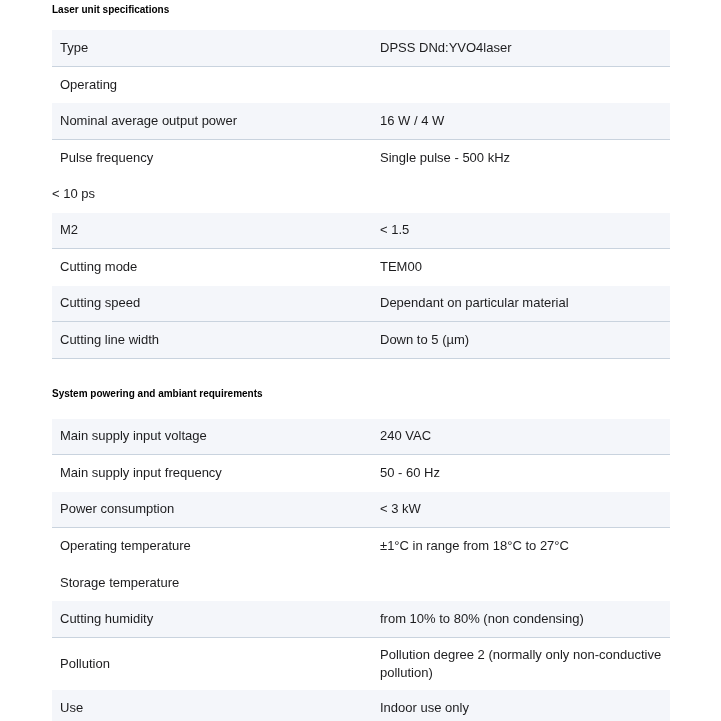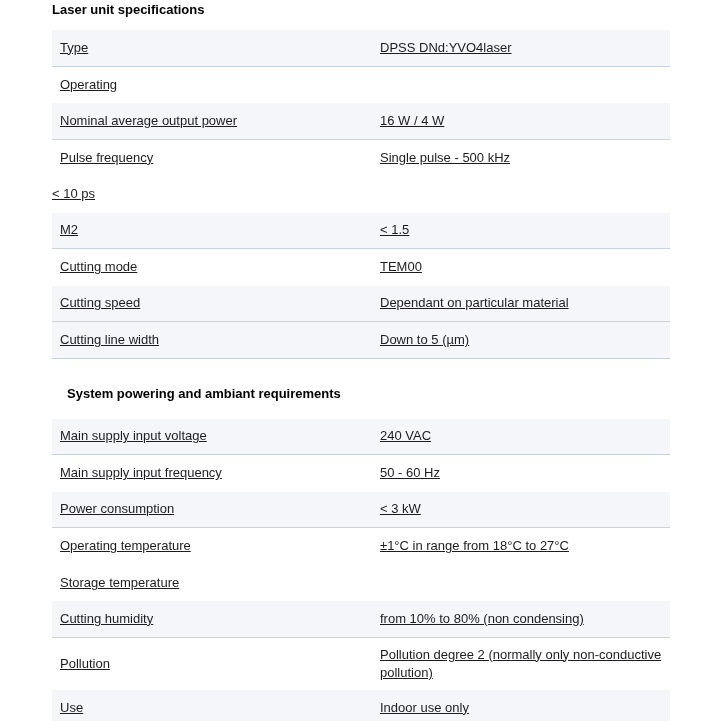--- a/index.html
+++ b/index.html
@@ -18,28 +18,28 @@
     font-size:13px;
     color:var(--text);
     -webkit-font-smoothing:antialiased;
   }
   .sheet{
     margin-left:52px;
     width:618px;
     padding-top:2px;
   }
   .section-title{
-    font-size:13px;
+    font-size:10px;
     font-weight:bold;
     color:var(--heading);
     line-height:16px;
   }
   .section:first-child .section-title{margin-bottom:12px;}
-  .section + .section .section-title{margin-top:27px;margin-bottom:17px;margin-left:15px;}
-  .spec-table{width:100%;text-decoration:underline;}
+  .section + .section .section-title{margin-top:27px;margin-bottom:17px;}
+  .spec-table{width:100%;}
   .spec-row{
     display:flex;
     align-items:center;
     min-height:36.5px;
   }
   .spec-row.shaded{background:var(--shaded-bg);}
   .spec-row.divider{border-bottom:1px solid var(--divider);}
   .spec-label{
     flex:0 0 328px;
     padding:8px 10px 8px 8px;

